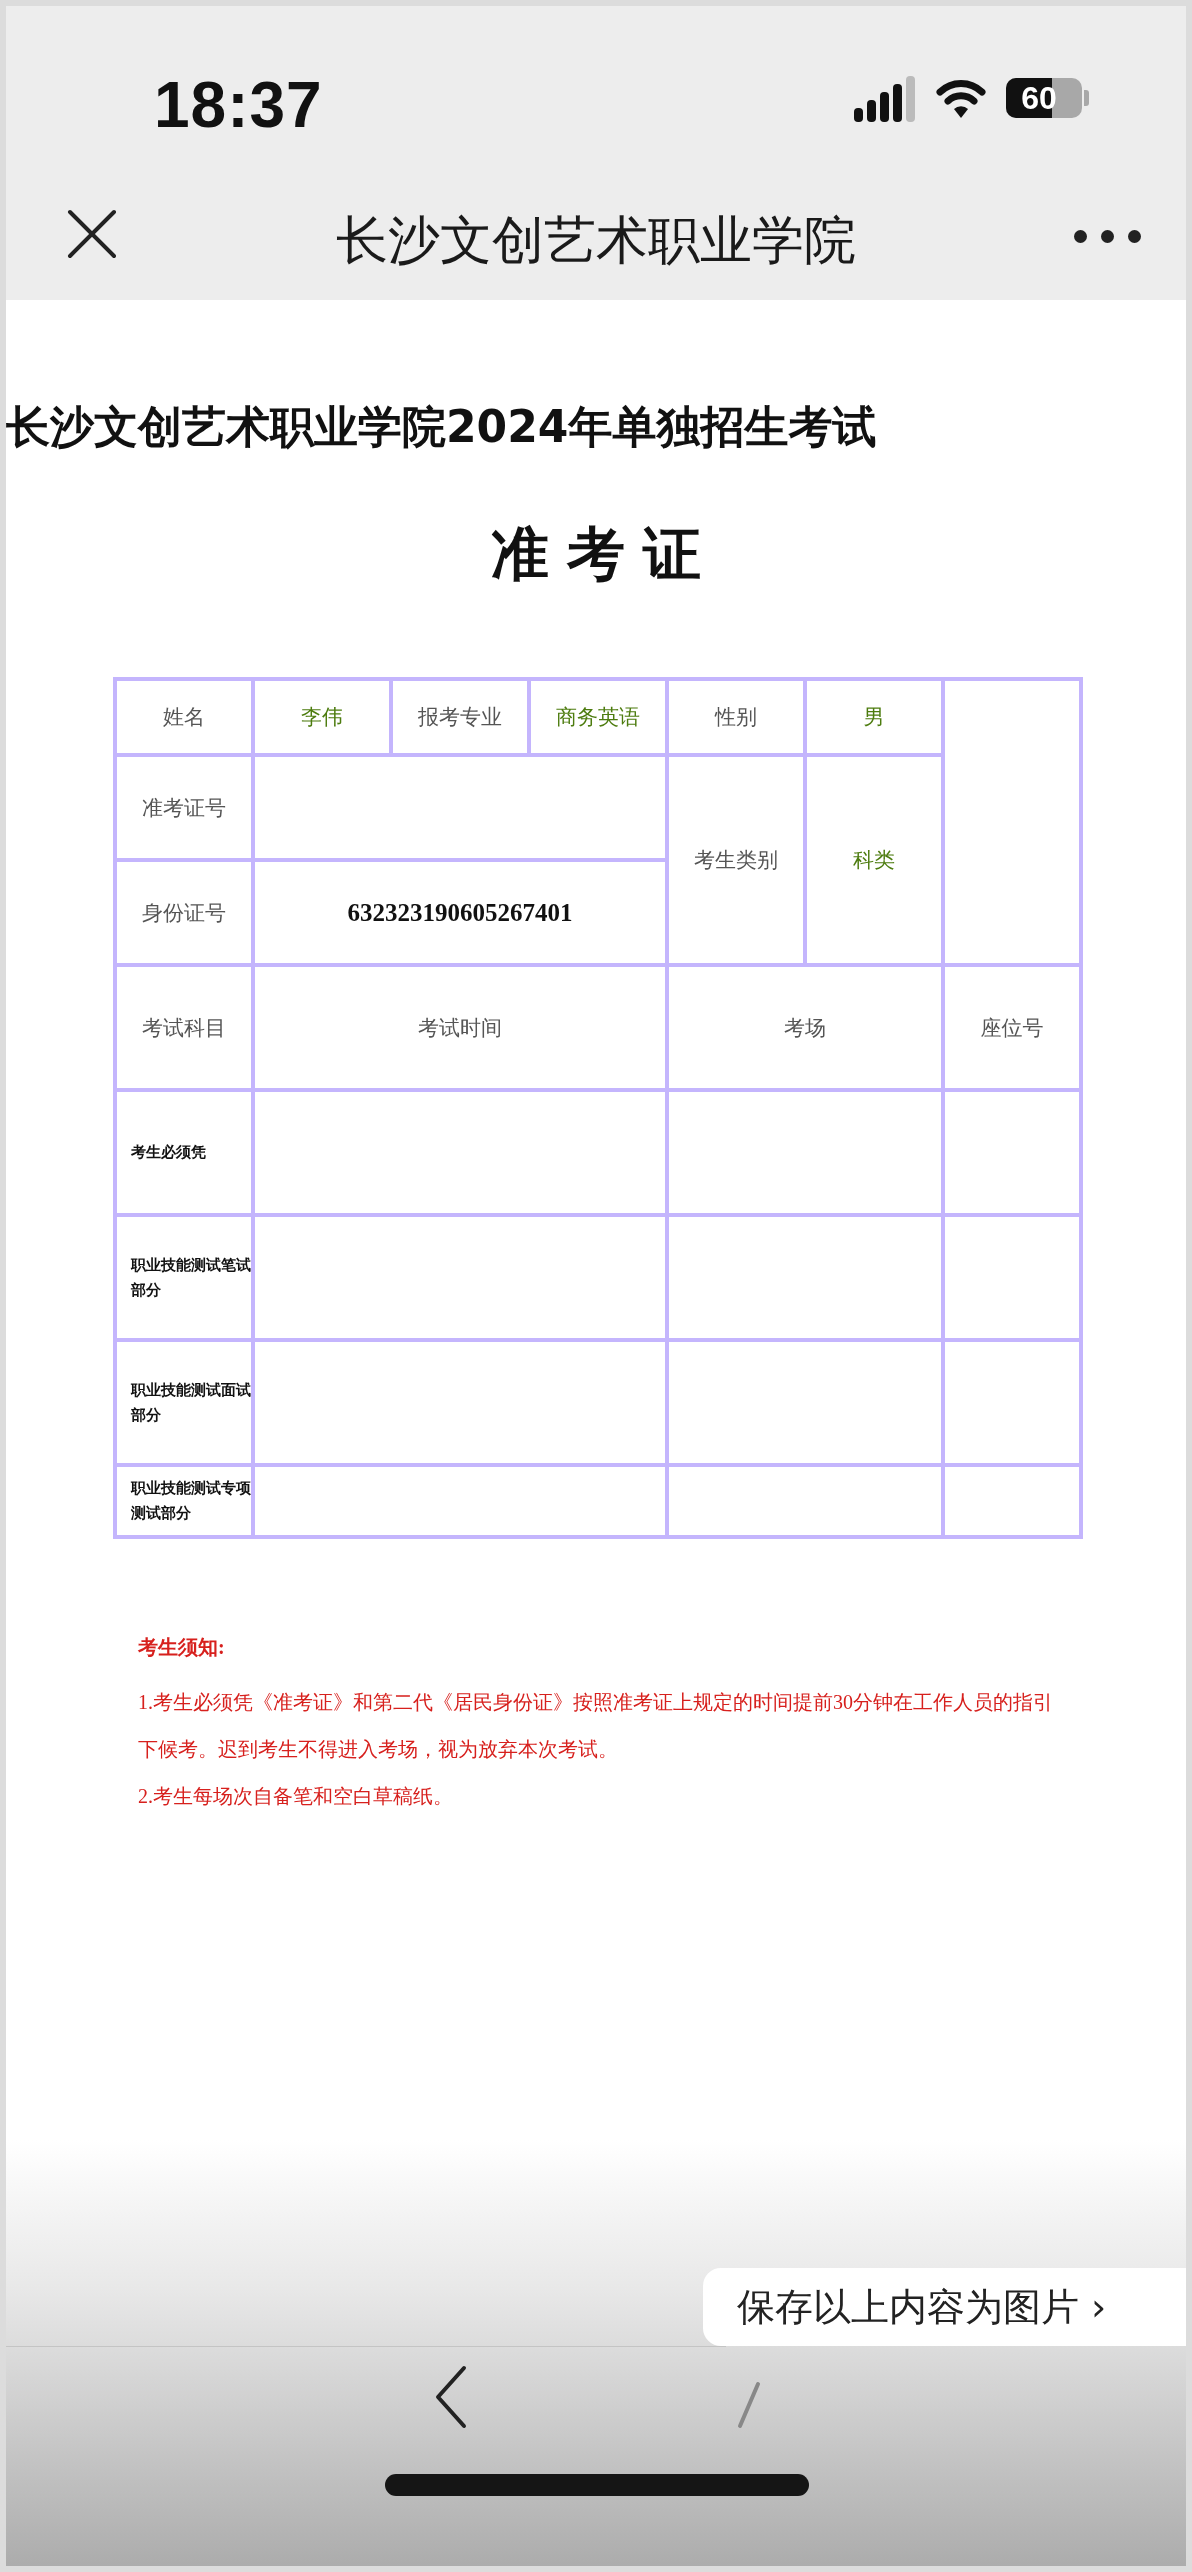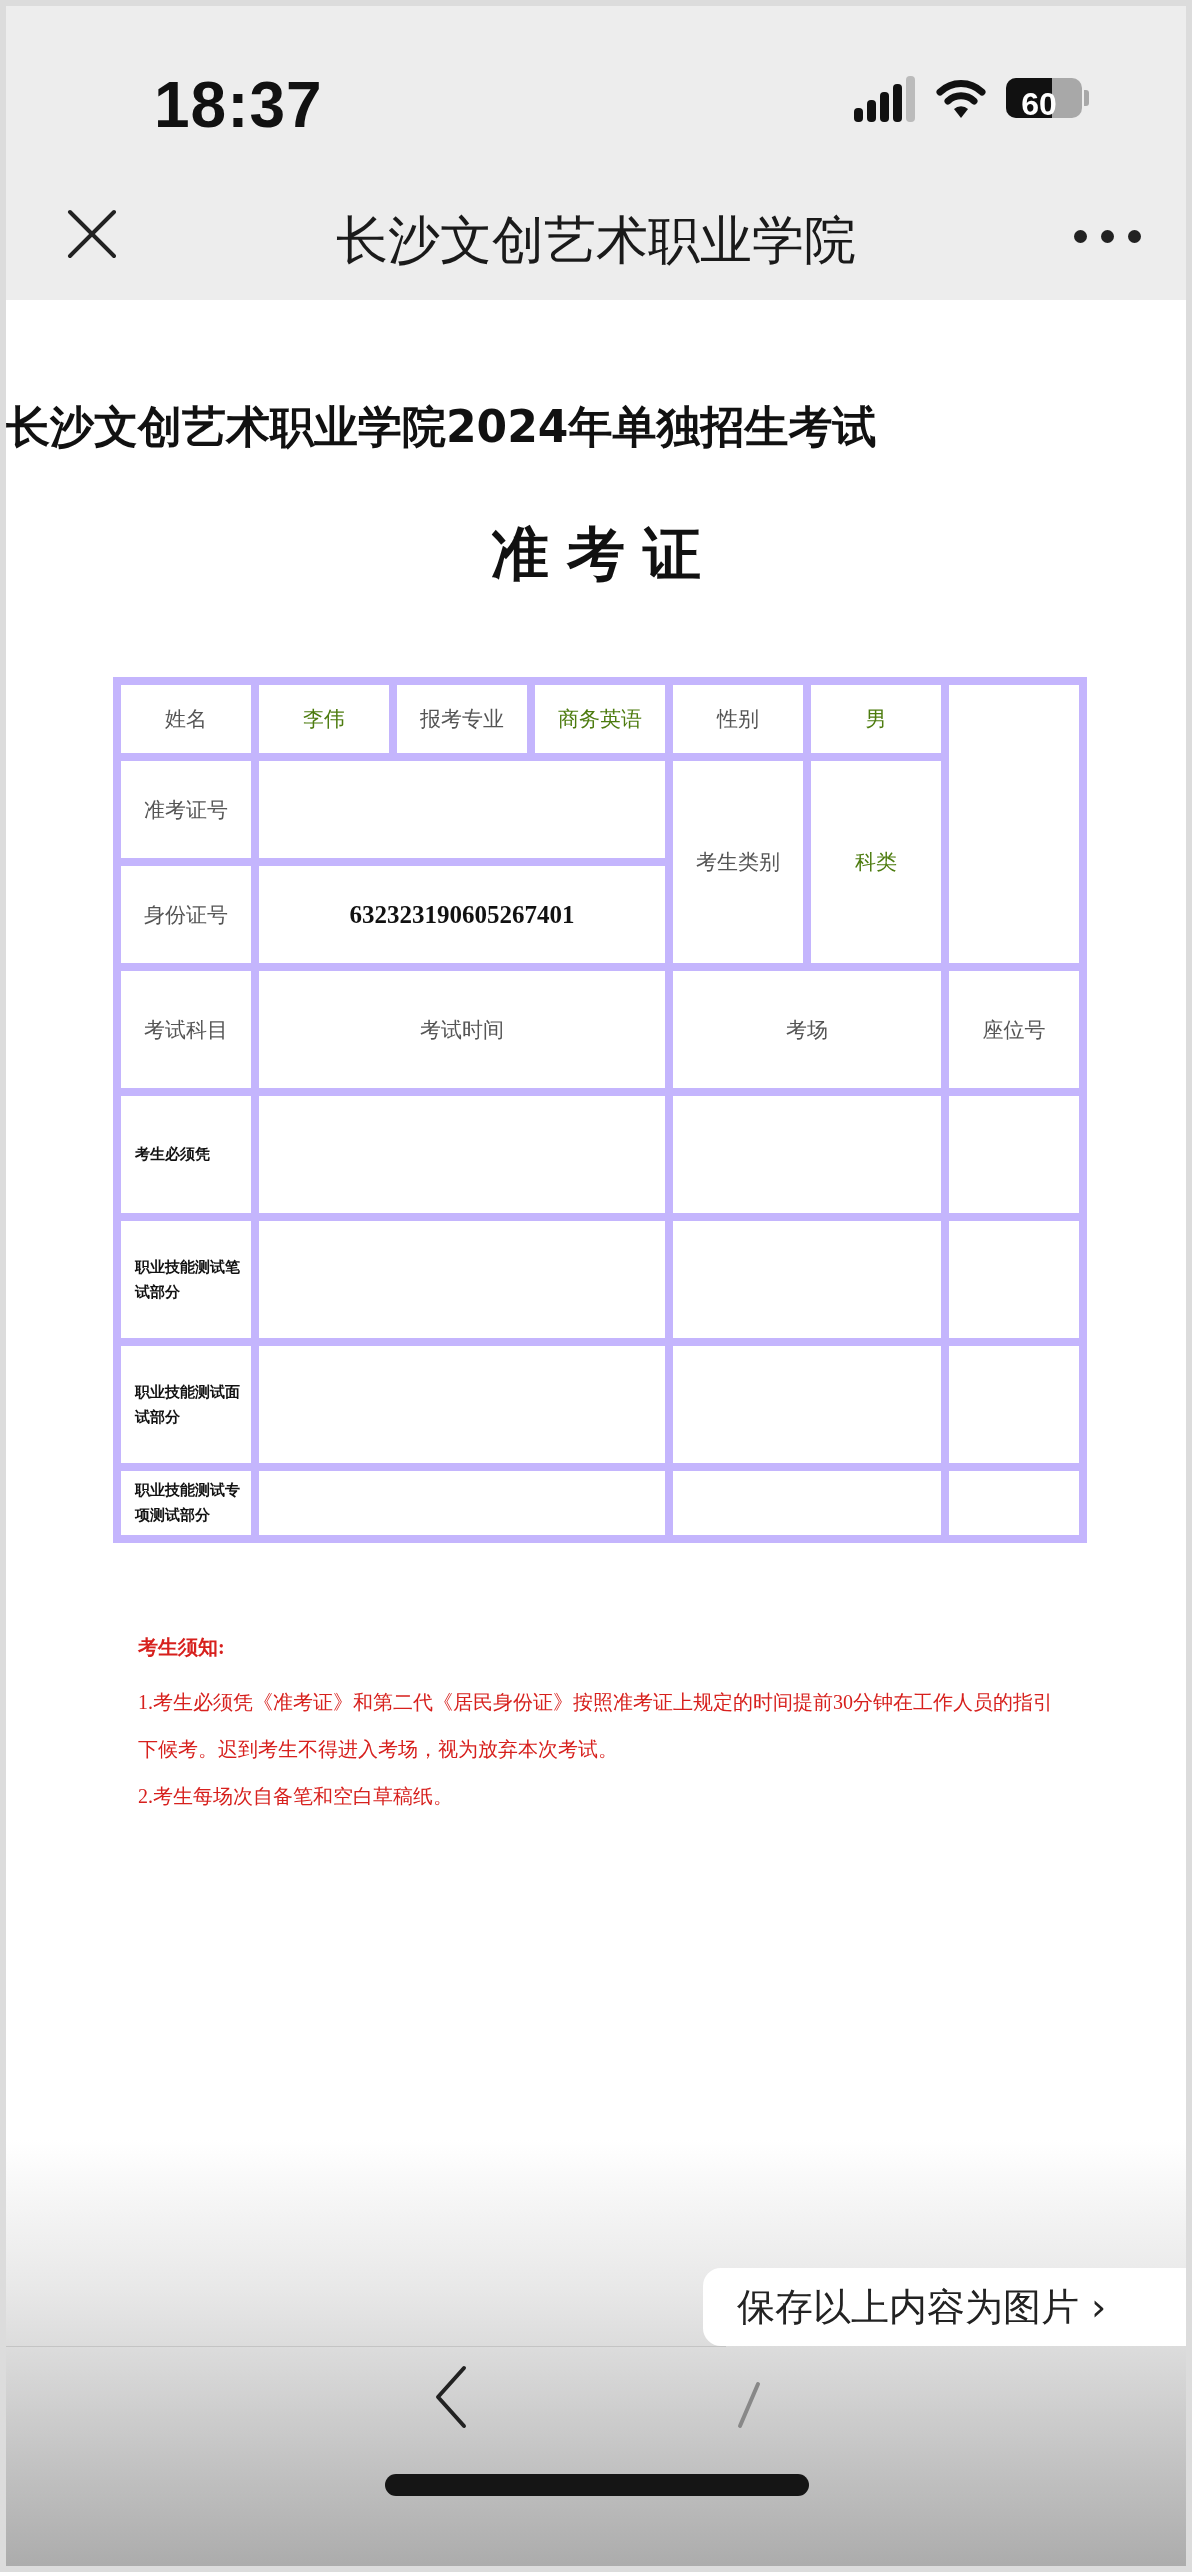--- a/index.html
+++ b/index.html
@@ -5,30 +5,30 @@
   html,body{margin:0;padding:0;}
   body{width:1192px;height:2572px;position:relative;overflow:hidden;background:#dcdcdc;font-family:"DejaVu Sans","Liberation Sans",sans-serif;color:#111;}
   .frame{position:absolute;left:6px;top:6px;width:1180px;height:2560px;background:#fff;overflow:hidden;}
   .topbar{position:absolute;left:0;top:0;width:1180px;height:294px;background:#ededed;}
   .time{position:absolute;left:148px;top:62px;font-size:64px;font-weight:bold;font-family:"Liberation Sans",sans-serif;letter-spacing:1px;}
   .signal{position:absolute;left:848px;top:70px;width:60px;height:46px;}
   .signal i{position:absolute;bottom:0;width:9px;background:#111;border-radius:4px;}
   .wifi{position:absolute;left:930px;top:70px;width:50px;height:46px;}
   .battery{position:absolute;left:1000px;top:72px;width:76px;height:40px;border-radius:10px;background:#a8a8a8;overflow:hidden;}
   .battery .fill{position:absolute;left:0;top:0;bottom:0;width:60%;background:#111;}
-  .battery span{position:absolute;left:0;width:66px;top:8px;text-align:center;color:#fff;font-weight:bold;font-size:32px;font-family:"Liberation Sans",sans-serif;}
+  .battery span{position:absolute;left:0;width:66px;top:2px;text-align:center;color:#fff;font-weight:bold;font-size:32px;font-family:"Liberation Sans",sans-serif;}
   .batcap{position:absolute;left:1078px;top:84px;width:5px;height:16px;background:#a8a8a8;border-radius:0 3px 3px 0;}
   .close{position:absolute;left:58px;top:200px;width:56px;height:56px;cursor:pointer;}
   .navtitle{position:absolute;left:0;right:0;top:200px;text-align:center;font-size:52px;color:#1a1a1a;}
   .more{position:absolute;left:1068px;top:218px;width:70px;height:26px;cursor:pointer;}
   .more i{position:absolute;top:6px;width:13px;height:13px;border-radius:50%;background:#222;}
   .doc-title{position:absolute;left:0;right:0;top:392px;font-size:44px;font-weight:bold;letter-spacing:0px;}
   .doc-sub{position:absolute;left:0;right:0;top:510px;text-align:center;font-size:58px;font-weight:bold;letter-spacing:18px;padding-left:18px;}
   table.card{position:absolute;left:107px;top:671px;width:966px;height:858px;border-collapse:collapse;table-layout:fixed;}
-  table.card td{border:8px solid #c4b5fd;text-align:center;vertical-align:middle;font-size:21px;color:#555;padding:0;}
+  table.card td{border:4px solid #c4b5fd;text-align:center;vertical-align:middle;font-size:21px;color:#555;padding:0;}
   table.card td.val{color:#4d7c0f;font-weight:normal;}
   table.card td.idnum{font-family:"Liberation Serif",serif;font-size:25px;font-weight:bold;color:#111;}
   table.card td.subj{font-size:15px;font-weight:bold;color:#111;text-align:left;padding-left:14px;line-height:25px;}
   .notice{position:absolute;left:132px;top:1628px;width:930px;color:#d7201d;font-size:20px;font-family:"Liberation Serif","DejaVu Serif",serif;}
   .notice .nh{font-weight:bold;margin-bottom:18px;}
   .notice p{margin:0;line-height:47px;}
   .bottombar{position:absolute;left:0;top:2134px;width:1180px;height:426px;background:linear-gradient(#ffffff 0%,#e8e8e8 35%,#d6d6d6 55%,#acacac 100%);}
   .divline{position:absolute;left:0;top:2340px;width:720px;height:1px;background:#c4c4c4;}
   .dl-btn{position:absolute;left:929px;top:2187px;width:206px;height:100px;background:#e2643a;border-radius:12px 12px 0 0;color:#fff;font-size:40px;text-align:center;line-height:104px;cursor:pointer;}
   .tip{position:absolute;left:697px;top:2262px;width:483px;height:78px;background:#fff;border-radius:18px 0 0 18px;font-size:38px;color:#222;line-height:78px;padding-left:34px;box-sizing:border-box;cursor:pointer;}

